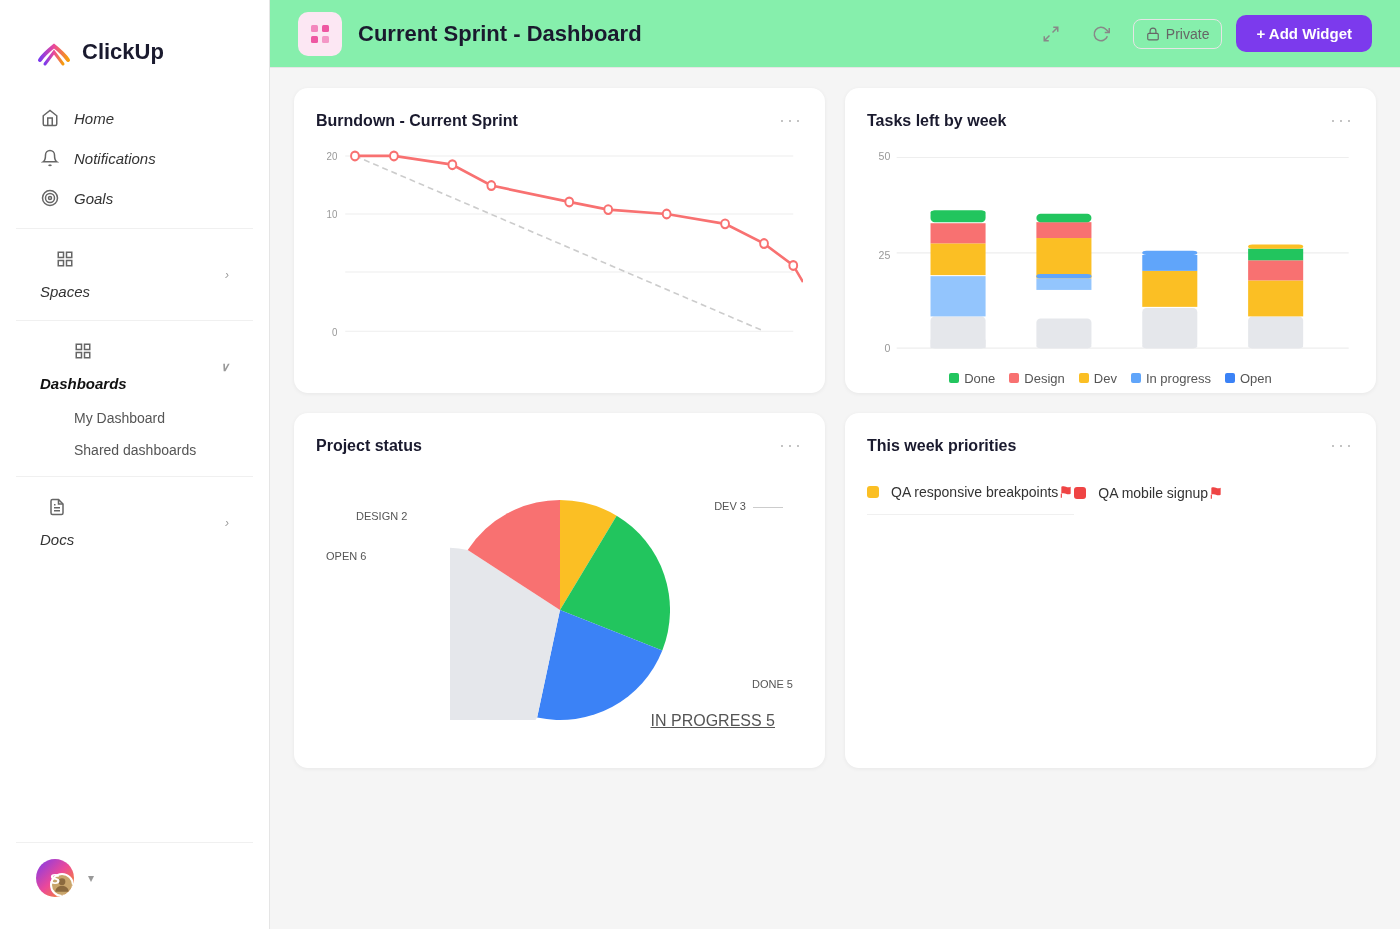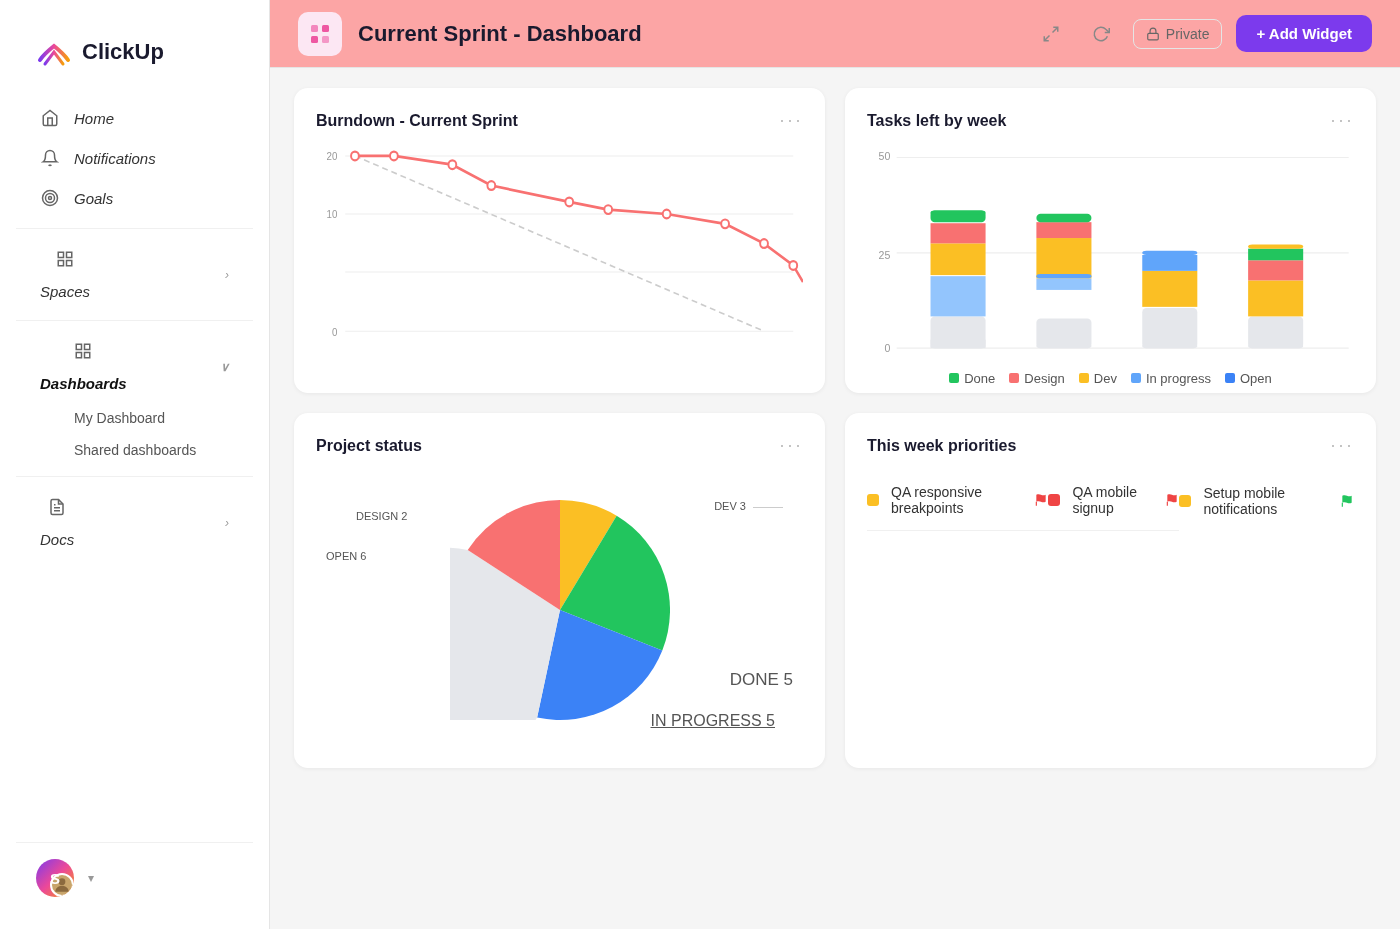--- a/index.html
+++ b/index.html
@@ -51,21 +51,21 @@
       display: flex; align-items: center; justify-content: center;
       font-size: 10px; overflow: hidden;
     }
     .footer-chevron { color: #999; font-size: 12px; cursor: pointer; margin-left: 4px; }
 
     
     #main { flex: 1; display: flex; flex-direction: column; overflow: hidden; }
 
     
     .header {
-      background: #fca5a5; border-bottom: 1px solid #e5e5e5;
+      background: #86efac; border-bottom: 1px solid #e5e5e5;
       display: flex; align-items: center; justify-content: space-between;
       padding: 0 28px; height: 68px; min-height: 68px;
     }
     .header-left { display: flex; align-items: center; gap: 16px; }
     .header-dashboard-icon {
       width: 44px; height: 44px; background: #fce7f3; border-radius: 10px;
       display: flex; align-items: center; justify-content: center; flex-shrink: 0;
     }
     .header-title { font-size: 22px; font-weight: 700; color: #1a1a2e; }
     .header-right { display: flex; align-items: center; gap: 14px; }
@@ -440,21 +440,21 @@
             <path d="M0,0 L-0.978,-0.208 A1,1,0,1,1,0.545,-0.839 Z" fill="#e5e7eb"></path>
 
             <path d="M0,0 L0.545,-0.839 A1,1,0,0,1,1,0 Z" fill="#f87171"></path>
 
           </svg>
 
           <div style="position:absolute; top:30px; right:20px; font-size:11px; color:#555;">
             <span>DEV 3</span>
             <span style="margin-left:4px; display:inline-block; width: 30px; height:1px; background:#ccc; vertical-align:middle;"></span>
           </div>
-          <div style="position:absolute; bottom:60px; right:10px; font-size:17px; color:#555;">
+          <div style="position:absolute; bottom:60px; right:10px; font-size:11px; color:#555;">
             <span>DONE 5</span>
           </div>
           <div style="position:absolute; bottom:20px; right:28px; font-size:16px; color:#555;text-decoration:underline;">
             <span>IN PROGRESS 5</span>
           </div>
           <div style="position:absolute; top:80px; left:10px; font-size:11px; color:#555;">
             <span>OPEN 6</span>
           </div>
           <div style="position:absolute; top:40px; left:40px; font-size:11px; color:#555;">
             <span>DESIGN 2</span>
@@ -489,29 +489,17 @@
             </div>
             <div class="priority-flag">
               <svg width="14" height="14" viewBox="0 0 24 24" fill="#ef4444">
                   <path d="M4 15s1-1 4-1 5 2 8 2 4-1 4-1V3s-1 1-4 1-5-2-8-2-4 1-4 1z"></path>
                   <line x1="4" y1="22" x2="4" y2="15" stroke="#ef4444" stroke-width="2"></line>
                 </svg>
             </div>
           </div>
 
 
-          <div class="priority-item">
-            <div class="priority-left">
-              <div class="priority-dot" style="background:#fbbf24; border-radius:3px;"></div>
-              <span class="priority-text">Setup mobile notifications</span>
-            </div>
-            <div class="priority-flag">
-              <svg width="14" height="14" viewBox="0 0 24 24" fill="#22c55e">
-                  <path d="M4 15s1-1 4-1 5 2 8 2 4-1 4-1V3s-1 1-4 1-5-2-8-2-4 1-4 1z"></path>
-                  <line x1="4" y1="22" x2="4" y2="15" stroke="#22c55e" stroke-width="2"></line>
-                </svg>
-            </div>
-          </div>
         </div>
       </div>
     </div>
   </div>
 </div>
 
 </body></html>

